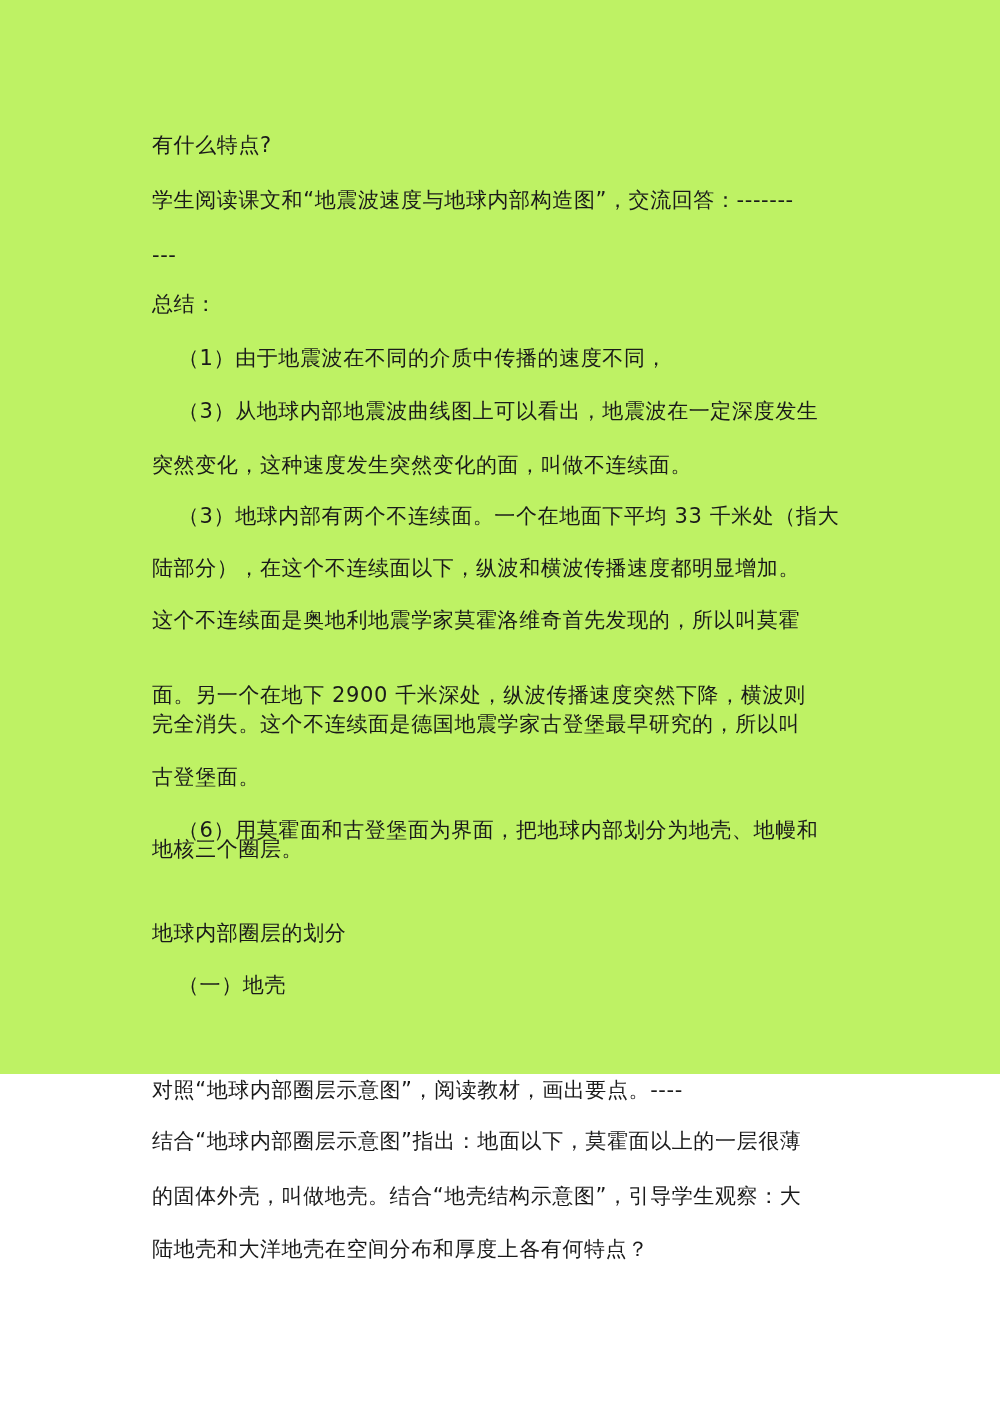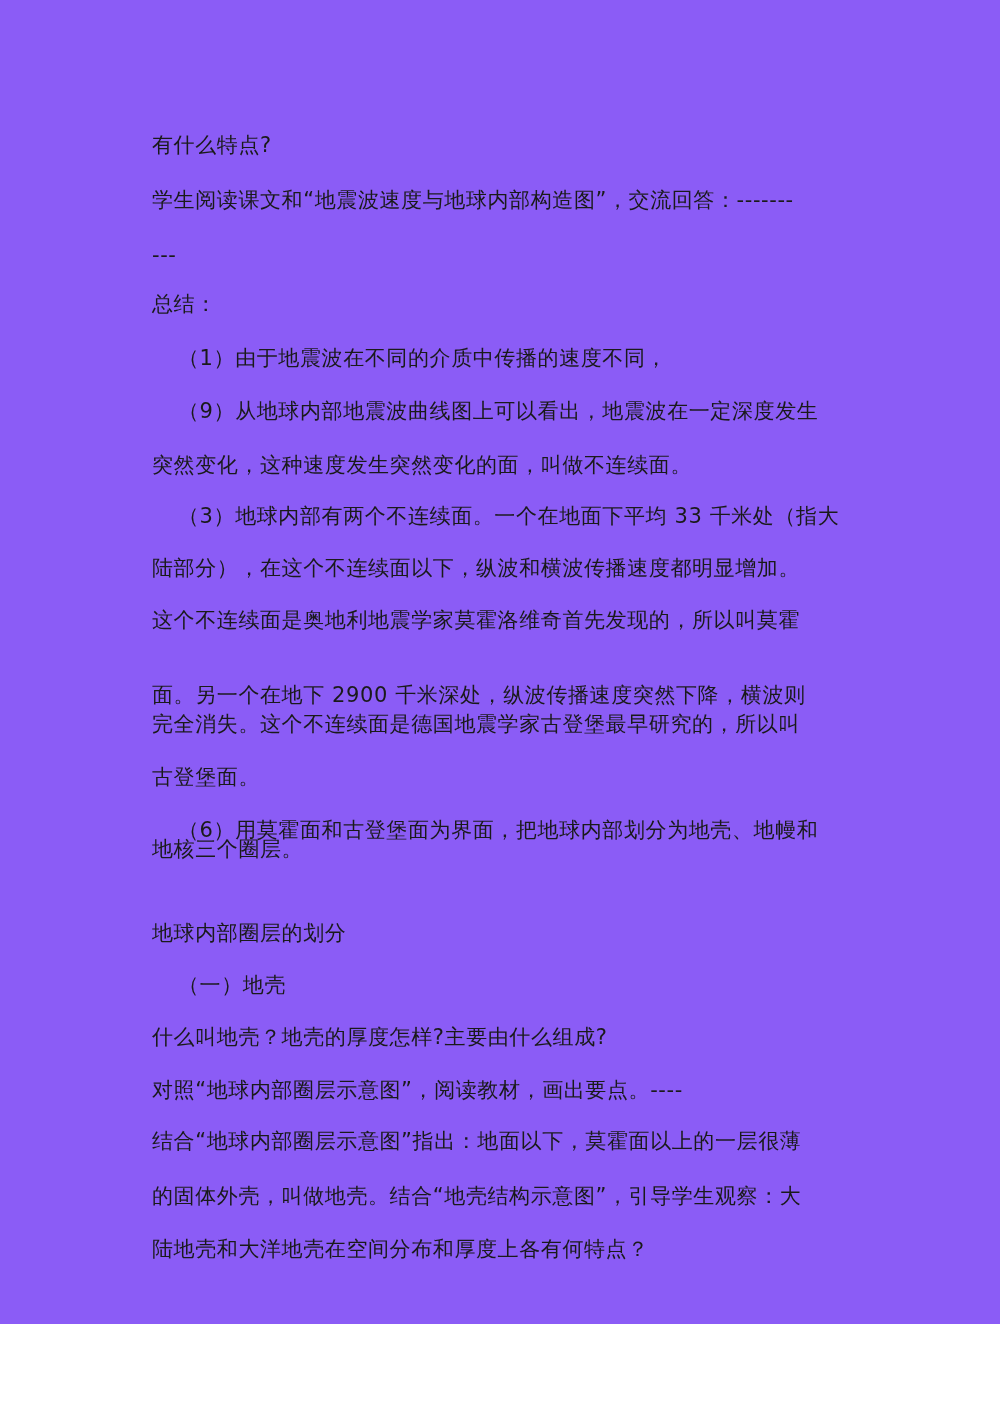--- a/index.html
+++ b/index.html
@@ -13,22 +13,22 @@
       position: relative;
       overflow: hidden;
       font-family: "DejaVu Sans", "Liberation Sans", sans-serif;
       color: #1a1a1a;
     }
     .page {
       position: absolute;
       left: 0;
       top: 0;
       width: 1000px;
-      height: 1324px;
-      background: #8b5cf6;
+      height: 1074px;
+      background: #bef264;
     }
     .line {
       position: absolute;
       left: 152px;
       width: 700px;
       font-size: 21px;
       line-height: 26px;
       white-space: nowrap;
       letter-spacing: 0.6px;
     }
@@ -39,30 +39,29 @@
   </style>
 </head>
 <body>
 
 <div class="page">
   <div class="line" style="top:132px">有什么特点?</div>
   <div class="line" style="top:187px">学生阅读课文和“地震波速度与地球内部构造图”，交流回答：-------</div>
   <div class="line" style="top:242px">---</div>
   <div class="line" style="top:291px">总结：</div>
   <div class="line indent" style="top:345px">（1）由于地震波在不同的介质中传播的速度不同，</div>
-  <div class="line indent" style="top:398px">（9）从地球内部地震波曲线图上可以看出，地震波在一定深度发生</div>
+  <div class="line indent" style="top:398px">（3）从地球内部地震波曲线图上可以看出，地震波在一定深度发生</div>
   <div class="line" style="top:452px">突然变化，这种速度发生突然变化的面，叫做不连续面。</div>
   <div class="line indent" style="top:503px">（3）地球内部有两个不连续面。一个在地面下平均 33 千米处（指大</div>
   <div class="line" style="top:555px">陆部分），在这个不连续面以下，纵波和横波传播速度都明显增加。</div>
   <div class="line" style="top:607px">这个不连续面是奥地利地震学家莫霍洛维奇首先发现的，所以叫莫霍</div>
   <div class="line" style="top:682px">面。另一个在地下 2900 千米深处，纵波传播速度突然下降，横波则</div>
   <div class="line" style="top:711px">完全消失。这个不连续面是德国地震学家古登堡最早研究的，所以叫</div>
   <div class="line" style="top:764px">古登堡面。</div>
   <div class="line indent" style="top:817px">（6）用莫霍面和古登堡面为界面，把地球内部划分为地壳、地幔和</div>
   <div class="line" style="top:836px">地核三个圈层。</div>
   <div class="line" style="top:920px">地球内部圈层的划分</div>
   <div class="line indent" style="top:972px">（一）地壳</div>
-  <div class="line" style="top:1024px">什么叫地壳？地壳的厚度怎样?主要由什么组成?</div>
   <div class="line" style="top:1077px">对照“地球内部圈层示意图”，阅读教材，画出要点。----</div>
   <div class="line" style="top:1183px">的固体外壳，叫做地壳。结合“地壳结构示意图”，引导学生观察：大</div>
   <div class="line" style="top:1128px">结合“地球内部圈层示意图”指出：地面以下，莫霍面以上的一层很薄</div>
   <div class="line" style="top:1236px">陆地壳和大洋地壳在空间分布和厚度上各有何特点？</div>
 </div>
 
 </body></html>

